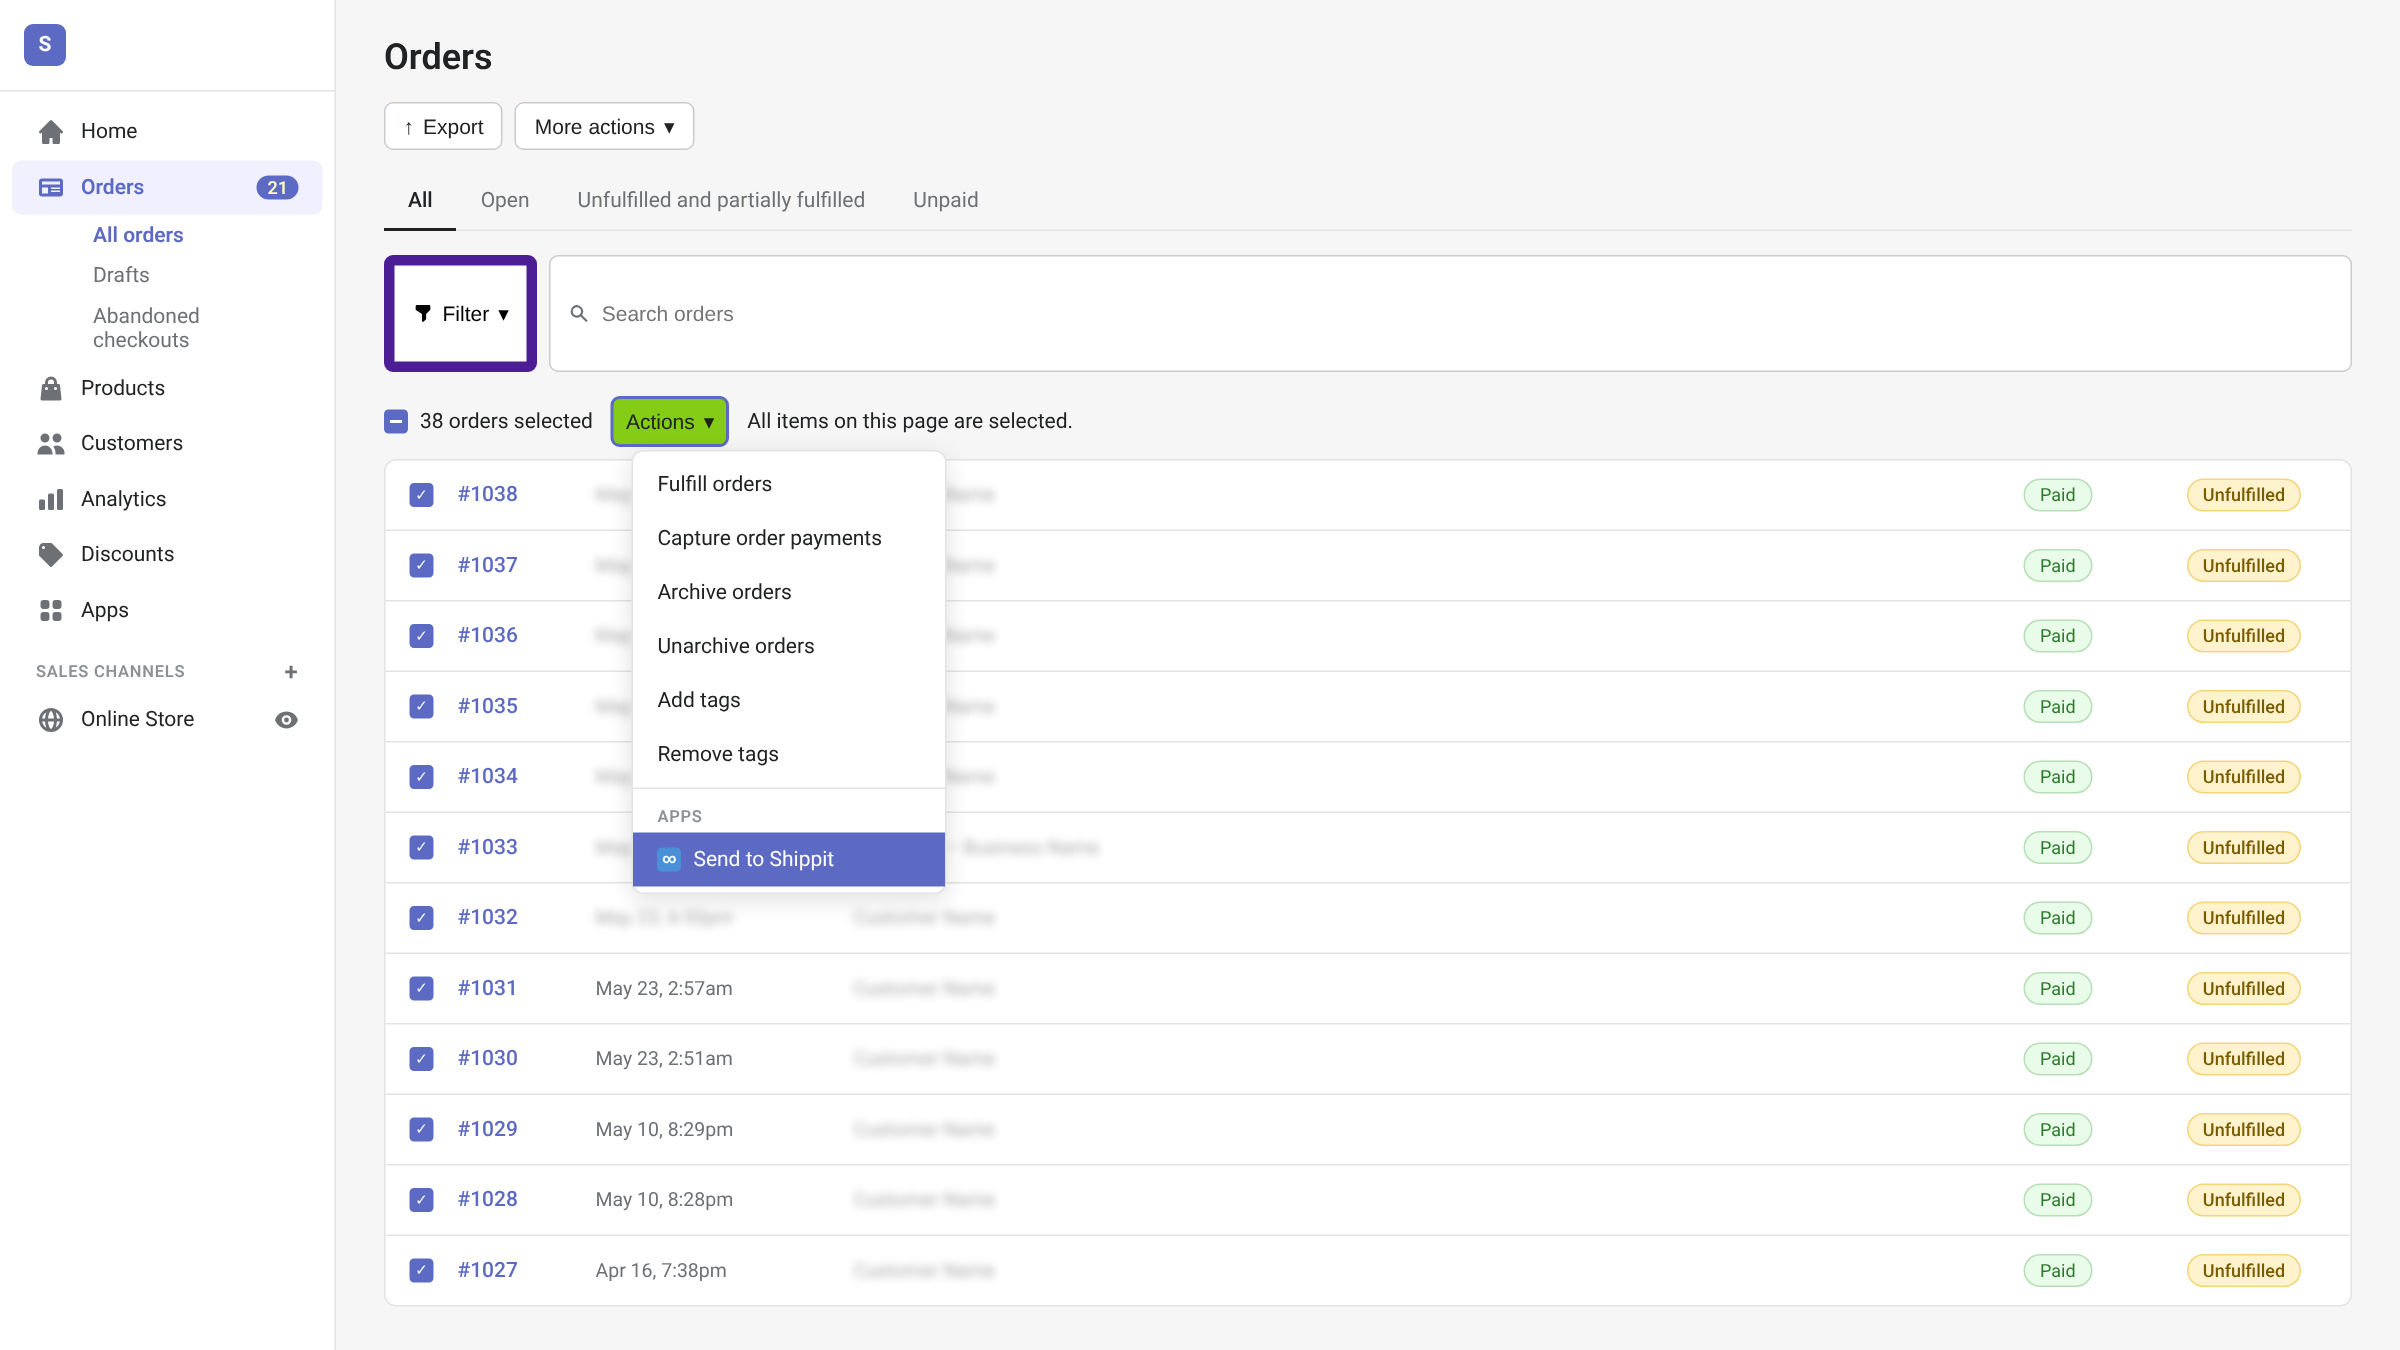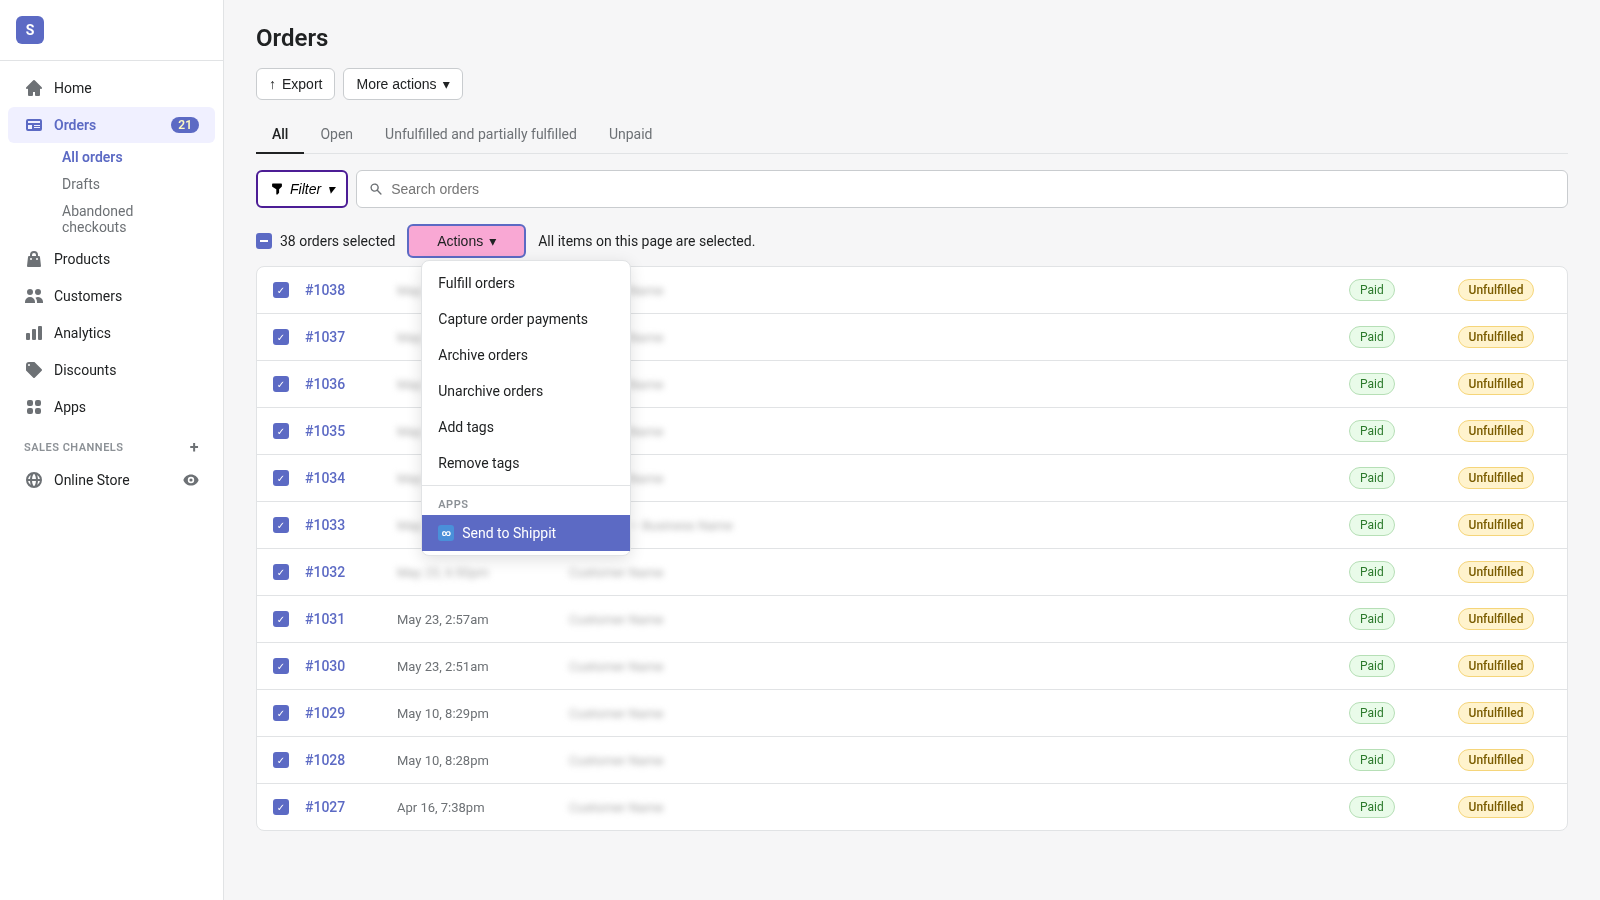--- a/index.html
+++ b/index.html
@@ -33,32 +33,32 @@
     .toolbar { display: flex; align-items: center; gap: 8px; margin-bottom: 16px; }
     .btn { display: flex; align-items: center; gap: 6px; padding: 7px 12px; border-radius: 6px; border: 1px solid #c9cccf; background: #fff; cursor: pointer; font-size: 14px; color: #202223; }
 
     
     .tabs { display: flex; border-bottom: 1px solid #e1e3e5; margin-bottom: 16px; }
     .tab { padding: 10px 16px; cursor: pointer; font-size: 14px; color: #6d7175; border-bottom: 2px solid transparent; margin-bottom: -1px; }
     .tab.active { color: #202223; border-bottom-color: #202223; font-weight: 500; }
 
     
     .filter-bar { display: flex; gap: 8px; margin-bottom: 16px; }
-    .filter-btn { display: flex; align-items: center; gap: 6px; padding: 9px 12px; border-radius: 6px; border: 2px solid #4c1d95; background: #fff; cursor: pointer; font-size: 14px; font-style: italic; }
+    .filter-btn { display: flex; align-items: center; gap: 6px; padding: 24px 12px; border-radius: 6px; border: 7px solid #4c1d95; background: #fff; cursor: pointer; font-size: 14px; }
     .search-box { flex: 1; display: flex; align-items: center; gap: 8px; padding: 7px 12px; border-radius: 6px; border: 1px solid #c9cccf; background: #fff; }
     .search-box input { border: none; outline: none; flex: 1; font-size: 14px; color: #4c1d95; background: transparent; }
 
     
     .selection-bar { display: flex; align-items: center; gap: 12px; margin-bottom: 8px; position: relative; }
     .checkbox-wrap { display: flex; align-items: center; gap: 8px; }
     .checkbox { width: 16px; height: 16px; border: 2px solid #5c6ac4; border-radius: 3px; background: #5c6ac4; display: flex; align-items: center; justify-content: center; cursor: pointer; flex-shrink: 0; }
     .checkbox-dash { width: 8px; height: 2px; background: white; }
 
     
-    .actions-btn { display: flex; align-items: center; gap: 6px; padding: 7px 28px; border-radius: 6px; border: 2px solid #5c6ac4; background: #f9a8d4; cursor: pointer; font-size: 14px; color: #202223; font-weight: 500; }
+    .actions-btn { display: flex; align-items: center; gap: 6px; padding: 7px 8px; border-radius: 6px; border: 2px solid #5c6ac4; background: #84cc16; cursor: pointer; font-size: 14px; color: #202223; font-weight: 500; }
     .dropdown-menu { position: absolute; top: 36px; left: 14px; background: #fff; border: 1px solid #e1e3e5; border-radius: 8px; box-shadow: 0 4px 16px rgba(0,0,0,0.12); z-index: 20; min-width: 210px; padding: 4px 0; }
     .dropdown-item { padding: 10px 16px; cursor: pointer; font-size: 14px; color: #202223; }
     .dropdown-item.highlighted { background: #5c6ac4; color: #fff; display: flex; align-items: center; gap: 8px; }
     .dropdown-section-label { padding: 8px 16px 4px; font-size: 11px; font-weight: 600; color: #8c9196; text-transform: uppercase; letter-spacing: 0.5px; }
     .dropdown-divider { border: none; border-top: 1px solid #e1e3e5; margin: 4px 0; }
 
     
     .orders-table { background: #fff; border-radius: 8px; border: 1px solid #e1e3e5; overflow: hidden; }
     .table-row { display: flex; align-items: center; border-bottom: 1px solid #e1e3e5; padding: 12px 16px; gap: 12px; }
     .table-row:last-child { border-bottom: none; }

